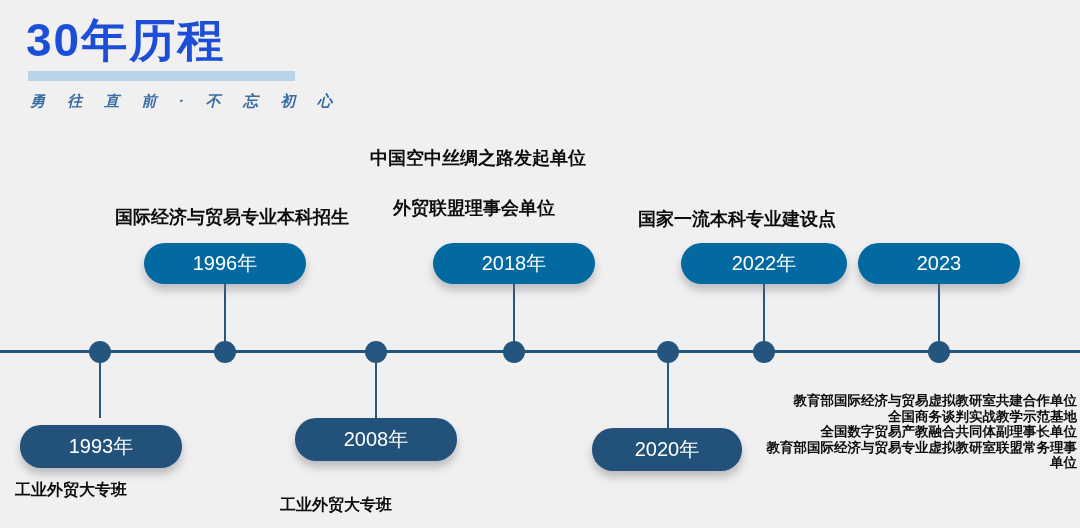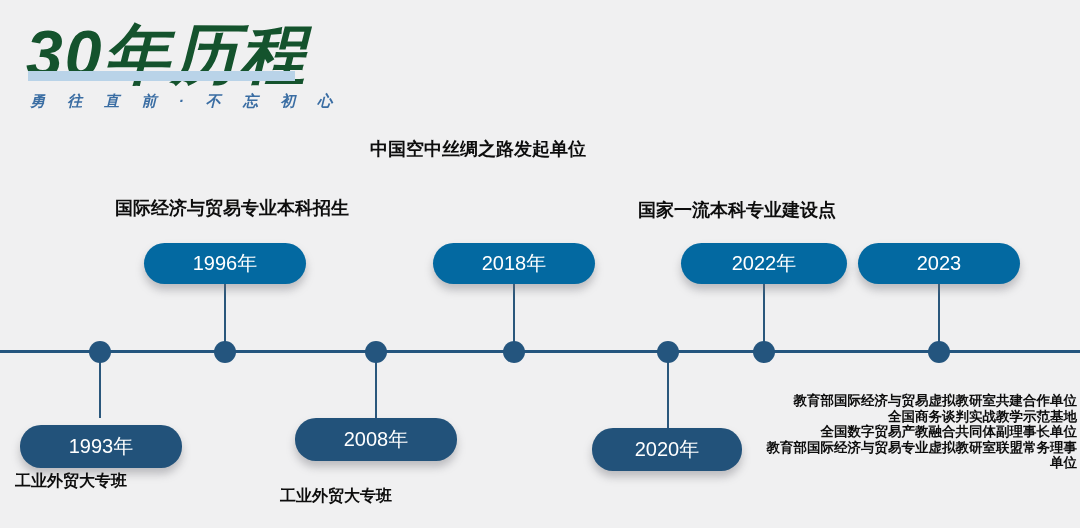--- a/index.html
+++ b/index.html
@@ -8,23 +8,22 @@
     position: relative;
     background: #f0f0f1;
     font-family: "Liberation Sans", "DejaVu Sans", sans-serif;
     overflow: hidden;
   }
   .slide { position: absolute; inset: 0; }
 
   
   .title {
     position: absolute; left: 26px; top: 10px;
-    font-size: 66px; font-weight: 800; letter-spacing: 2px;
-    color: #14532d;
-    font-style: italic;
+    font-size: 46px; font-weight: 800; letter-spacing: 2px;
+    color: #1d4ed8;
   }
   .title-underline {
     position: absolute; left: 28px; top: 71px;
     width: 267px; height: 10px; background: #b9d3e8;
   }
   .subtitle {
     position: absolute; left: 30px; top: 92px;
     font-size: 15px; font-weight: 700; letter-spacing: 9px;
     color: #3a6da3; white-space: nowrap; font-style: italic;
   }
@@ -49,21 +48,21 @@
     color: #ffffff; font-size: 20px; font-weight: 400;
     z-index: 2; white-space: nowrap;
     box-shadow: 0 6px 9px rgba(110,110,118,0.40);
   }
   .pill.red  { background: #0369a1; }
   .pill.navy { background: #22527a; height: 43px; }
 
   
   .label {
     position: absolute; color: #0d0d0d; font-weight: 700;
-    white-space: nowrap; z-index: 2;
+    white-space: nowrap; z-index: 2; margin-top: 9px;
   }
   .label.top { font-size: 18px; }
   .label.bottom { font-size: 16px; }
 
   
   .achievements {
     position: absolute; left: 755px; top: 393px; width: 322px;
     color: #0d0d0d; font-size: 13.5px; font-weight: 700;
     line-height: 15.5px; z-index: 2; text-align: right;
   }
@@ -98,20 +97,21 @@
   <div class="pill navy" style="left:20px;  top:425px; width:162px">1993年</div>
   <div class="pill red" style="left:144px; top:243px; width:162px">1996年</div>
   <div class="pill navy" style="left:295px; top:418px; width:162px">2008年</div>
   <div class="pill red" style="left:433px; top:243px; width:162px">2018年</div>
   <div class="pill navy" style="left:592px; top:428px; width:150px">2020年</div>
   <div class="pill red" style="left:681px; top:243px; width:166px">2022年</div>
   <div class="pill red" style="left:858px; top:243px; width:162px">2023</div>
 
   <div class="label top" style="left:115px; top:196px">国际经济与贸易专业本科招生</div>
   <div class="label top" style="left:370px; top:137px">中国空中丝绸之路发起单位</div>
+  <div class="label top" style="left:393px; top:187px">外贸联盟理事会单位</div>
   <div class="label bottom" style="left:15px;  top:471px">工业外贸大专班</div>
 
   <div class="label top" style="left:638px; top:198px">国家一流本科专业建设点</div>
   <div class="label bottom" style="left:280px; top:486px">工业外贸大专班</div>
 
   <div class="achievements">
     <div>教育部国际经济与贸易虚拟教研室共建合作单位</div>
     <div>全国商务谈判实战教学示范基地</div>
     <div>全国数字贸易产教融合共同体副理事长单位</div>
     <div>教育部国际经济与贸易专业虚拟教研室联盟常务理事单位</div>

